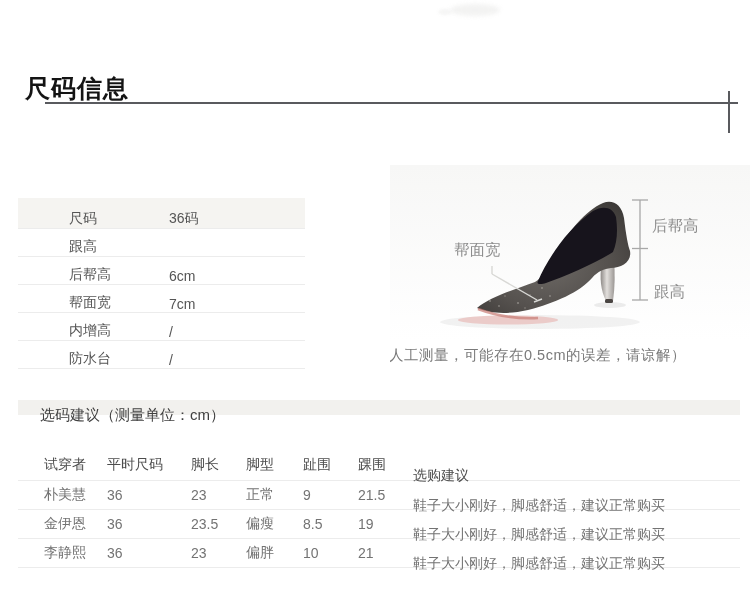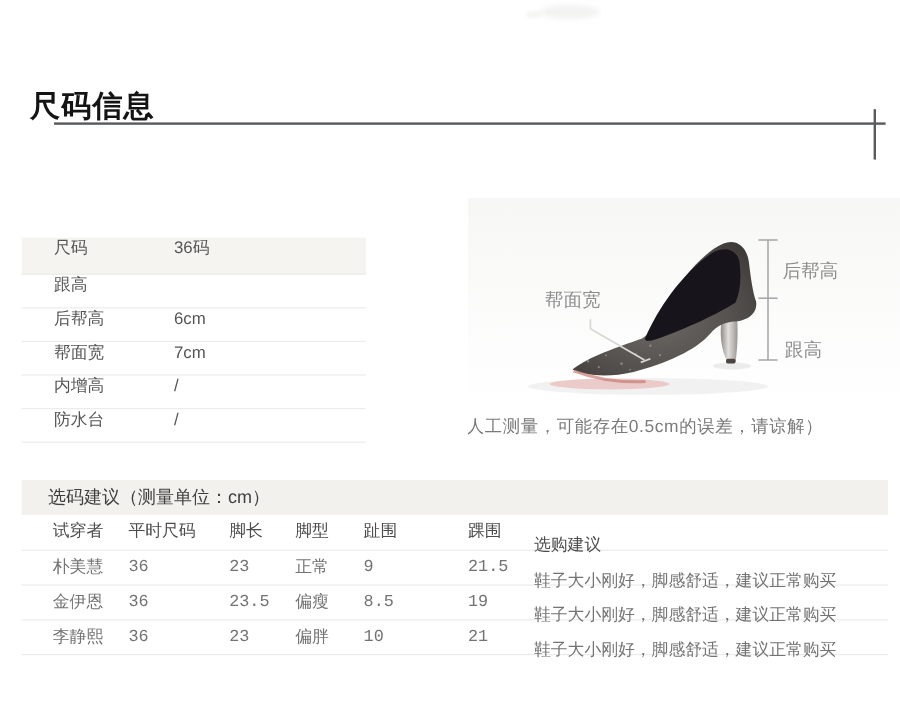--- a/index.html
+++ b/index.html
@@ -19,45 +19,45 @@
   .title-underline{left:45px;top:102px;width:693px;height:2px;background:#595a5e;}
   .title-vtick{left:728px;top:91px;width:2px;height:42px;background:#595a5e;}
 
   
   .smudge{left:450px;top:4px;width:50px;height:12px;background:#f0f0ef;border-radius:50%;filter:blur(2px);opacity:.8;}
   .smudge2{left:438px;top:9px;width:14px;height:6px;background:#f3f3f2;border-radius:50%;filter:blur(1.5px);opacity:.8;}
 
   
   .spec-table{left:18px;top:198px;width:287px;}
   .spec-row{
-    height:27px;display:flex;align-items:flex-start;
-    font-size:14px;color:#555;border-bottom:1px solid #ececec;
+    height:27px;display:flex;align-items:flex-end;
+    font-size:14px;color:#555;border-bottom:1px solid #ececec;padding-left:24px;
   }
   .spec-row--head{height:30px;background:#f5f4f1;border-bottom:1px solid #ececec;}
   .spec-label{margin-left:27px;width:100px;}
   .spec-value{flex:1;}
 
   
   .advice-bar{
-    left:18px;top:400px;width:722px;height:29px;box-sizing:border-box;
+    left:18px;top:400px;width:722px;height:15px;box-sizing:border-box;
     background:#f2f1ee;color:#3f3f3f;font-size:15px;line-height:29px;
     padding-left:22px;
   }
-  .advice-table{left:18px;top:428px;width:722px;font-family:Liberation Mono, monospace;}
+  .advice-table{left:18px;top:450px;width:722px;}
   .adv-row{
     display:flex;align-items:center;height:28px;
     font-size:14px;color:#737373;border-bottom:1px solid #ececec;
   }
   .adv-row--head{height:30px;color:#4c4c4c;}
   .c1{padding-left:26px;width:63px;box-sizing:content-box;}
   .c2{width:84px;}
   .c3{width:55px;}
   .c4{width:57px;}
   .c5{width:55px;}
-  .c6{width:55px;margin-left:32px;}
+  .c6{width:55px;}
   .c7{flex:1;margin-top:21px;}
 
   
   .figure{left:390px;top:150px;width:360px;height:215px;}
   svg text{font-family:"Liberation Sans","DejaVu Sans",sans-serif;}
 </style>
 </head>
 <body>
 
 <div class="abs smudge"></div>

